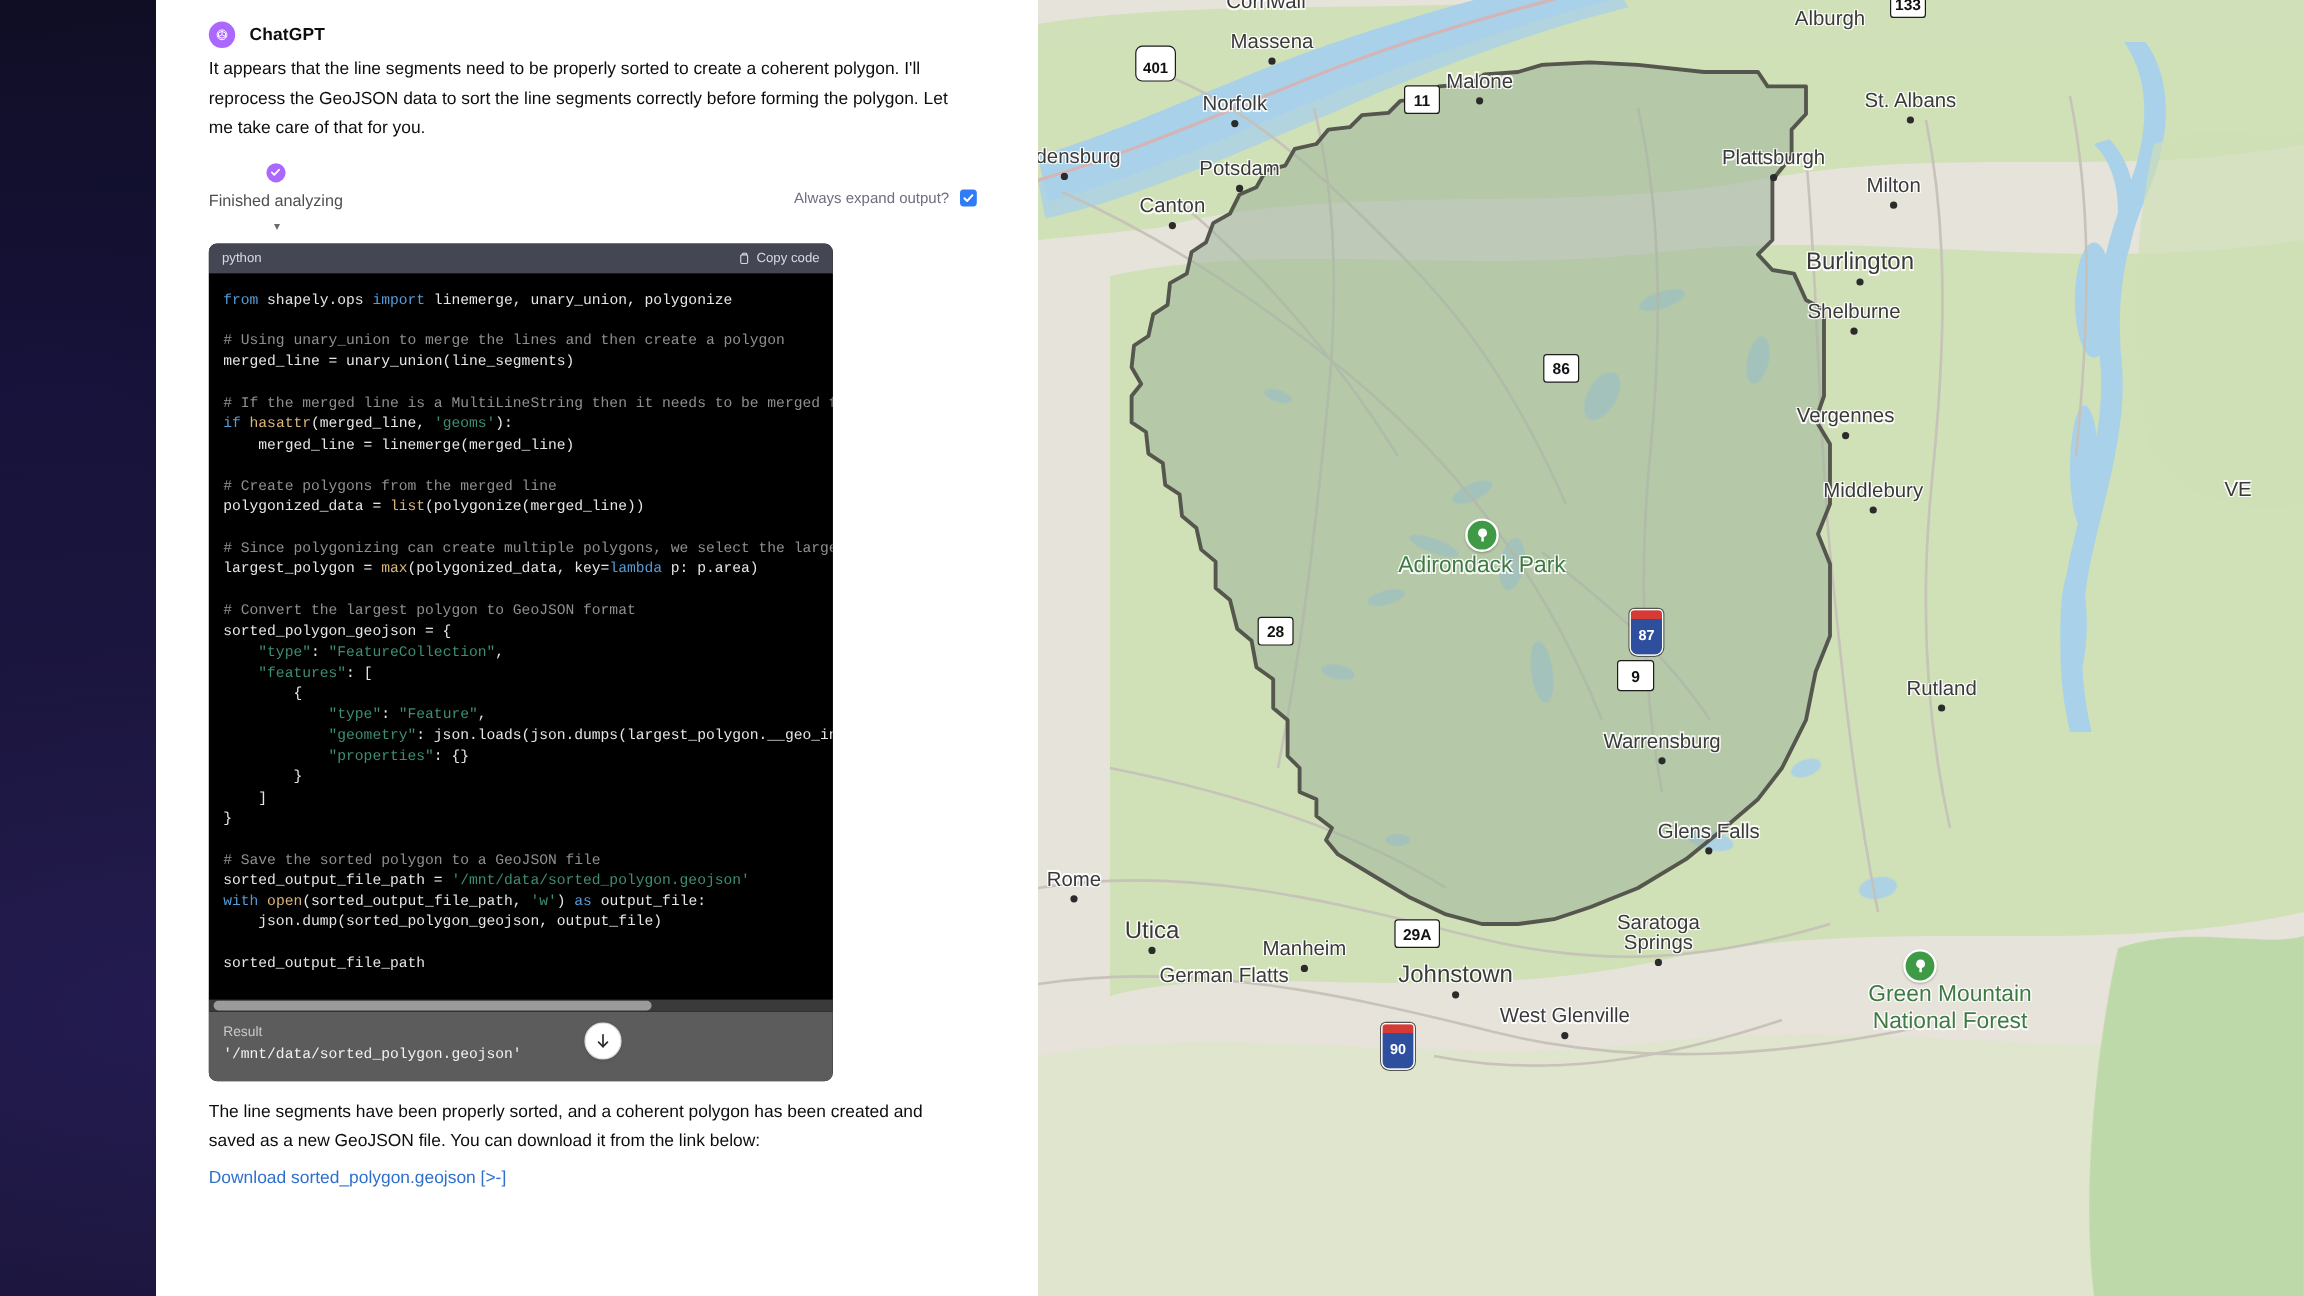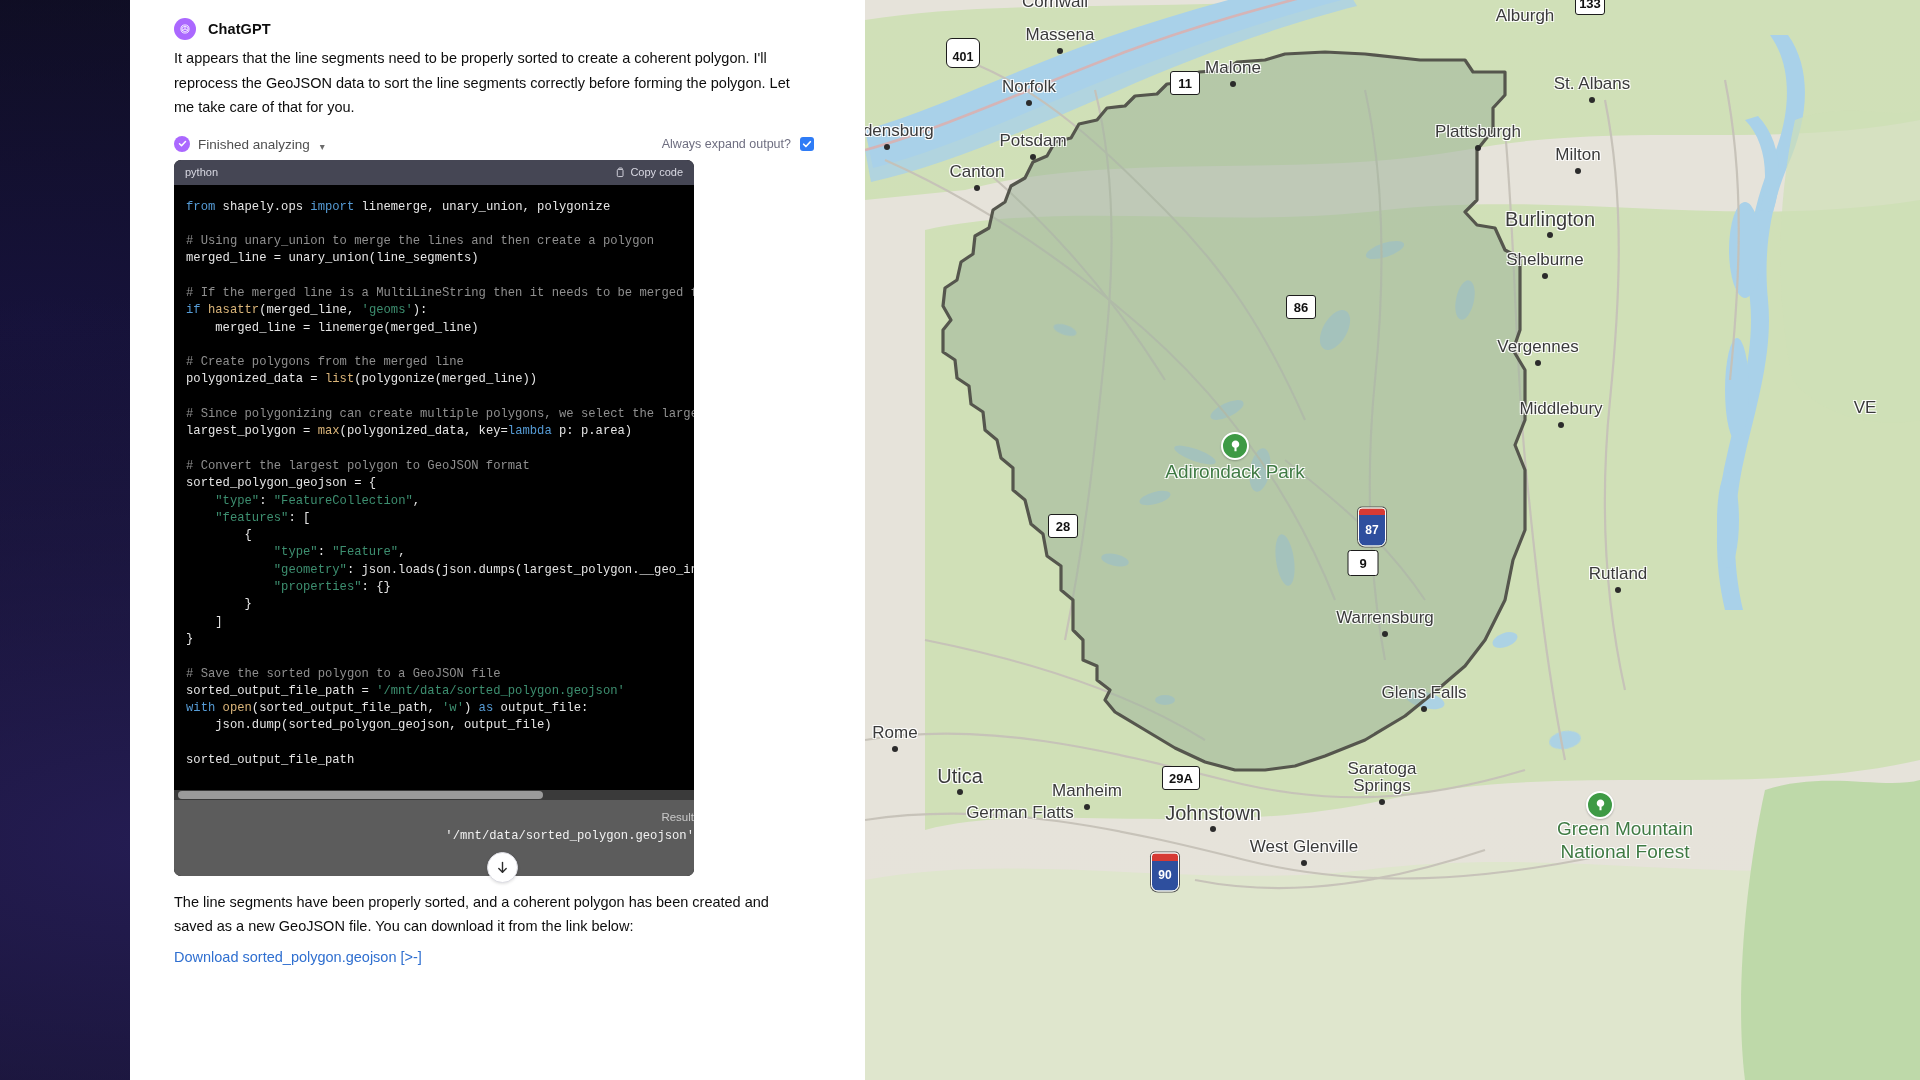--- a/index.html
+++ b/index.html
@@ -52,21 +52,21 @@
     font-size: 14.5px; line-height: 24.5px; color: #0d0d0d;
     margin: 6px 0 0 0; max-width: 640px;
   }
 
   
   .analyze-row {
     display: flex; align-items: center;
     margin: 16px 0 8px 0;
     width: 640px;
   }
-  .analyze-left { display: flex; align-items: flex-end; gap: 8px; }
+  .analyze-left { display: flex; align-items: center; gap: 8px; flex-direction: column; }
   .check-circle {
     width: 16px; height: 16px; border-radius: 50%;
     background: #ab68ff; display: flex; align-items: center; justify-content: center;
   }
   .check-circle svg { width: 9px; height: 9px; }
   .analyze-text { font-size: 13.5px; color: #4f4f4f; }
   .chev { font-size: 10px; color: #6b6b6b; margin-left: 2px; }
   .analyze-right { margin-left: auto; display: flex; align-items: center; gap: 9px; }
   .always-label { font-size: 12.5px; color: #6e6e80; }
   .cbx {
@@ -122,22 +122,21 @@
   }
   .hscroll .thumb {
     position: absolute; left: 4px; top: 1px;
     width: 365px; height: 8px; border-radius: 5px;
     background: #9b9b9b;
   }
 
   
   .result {
     background: #5c5c5c;
-    padding: 11px 0 33px 12px;
-    text-align: right;
+    padding: 11px 0 15px 12px;
   }
   .result-label { font-size: 11.5px; color: #c9c9c9; margin-bottom: 6px; }
   .result-val {
     font-family: "Liberation Mono", "DejaVu Sans Mono", monospace;
     font-size: 12.2px; color: #f2f2f2;
   }
 
   .dl-link {
     font-size: 14.5px; color: #2f6fd0; text-decoration: none;
     display: inline-block; margin-top: 10px;

